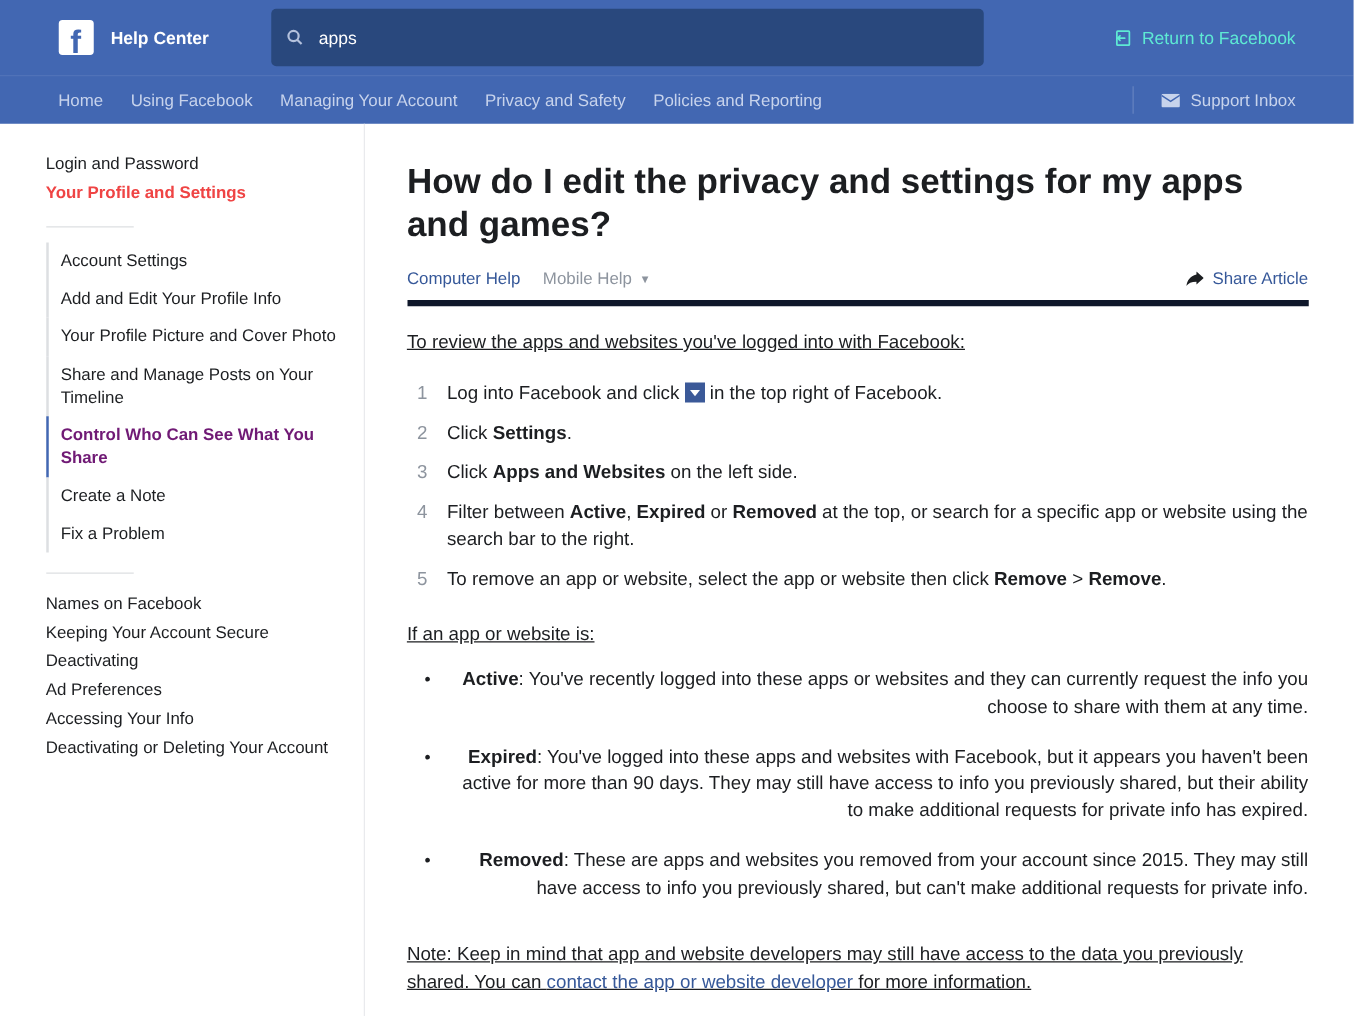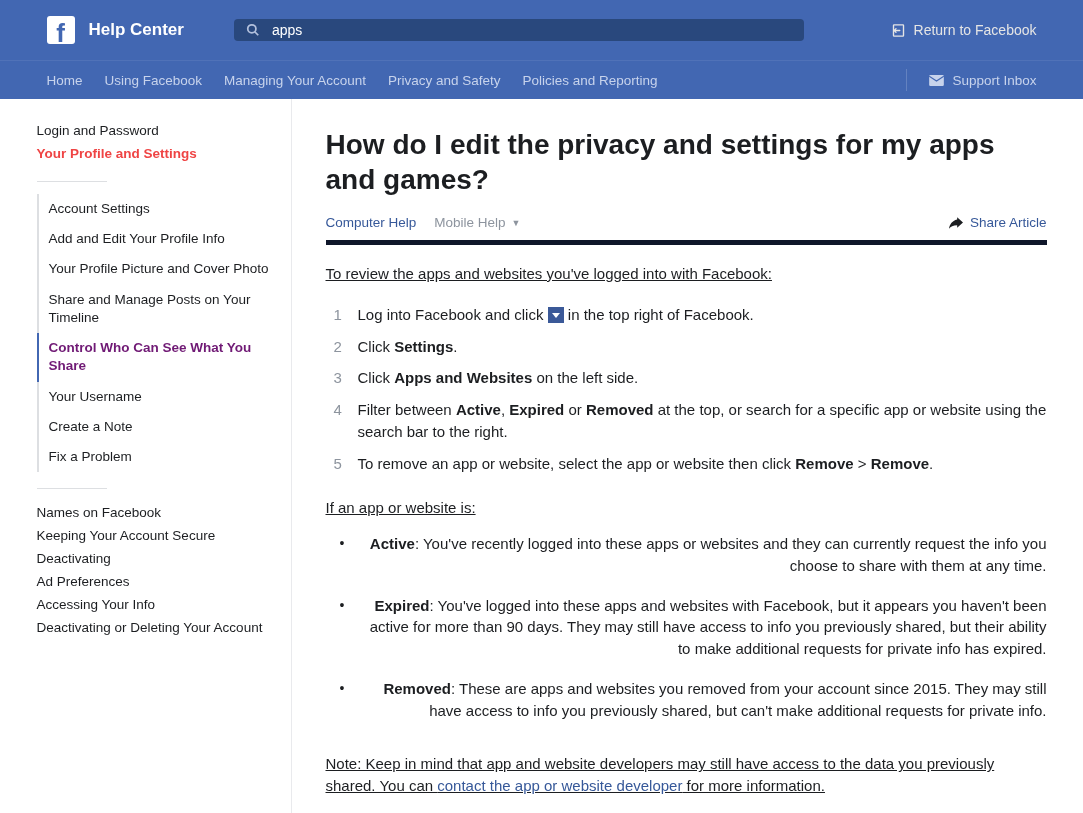--- a/index.html
+++ b/index.html
@@ -3,26 +3,26 @@
 <meta charset="utf-8">
 <style>
   * { box-sizing: border-box; margin: 0; padding: 0; }
   body { font-family: Helvetica, Arial, sans-serif; font-size: 14px; color: #1c1e21; background: #fff; }
   a { text-decoration: none; cursor: pointer; }
 
   .topbar { background: #4267b2; color: #fff; }
   .topbar-inner { max-width: 1010px; margin: 0 auto; display: flex; align-items: center; height: 60px; padding: 0 10px; }
   .fb-logo { width: 28px; height: 28px; background: #fff; border-radius: 3px; display: flex; align-items: flex-end; justify-content: center; color: #4267b2; font-weight: bold; font-size: 26px; font-family: "Arial Black", Arial, sans-serif; margin-right: 14px; position: relative; overflow: hidden; }
   .fb-logo span { position: relative; top: 5px; }
-  .help-center-label { color: #fff; font-weight: bold; font-size: 17px; margin-right: 50px; }
+  .help-center-label { color: #fff; font-weight: bold; font-size: 14px; margin-right: 50px; }
   .search-wrap { flex: 1; max-width: 570px; position: relative; }
-  .search-input { width: 100%; height: 22px; background: #29487d; border: none; border-radius: 4px; color: #fff; padding: 0 14px 0 38px; font-size: 14px; outline: none; }
+  .search-input { width: 100%; height: 46px; background: #29487d; border: none; border-radius: 4px; color: #fff; padding: 0 14px 0 38px; font-size: 14px; outline: none; }
   .search-input::placeholder { color: #b3c1dd; }
   .search-icon { position: absolute; left: 12px; top: 50%; transform: translateY(-50%); color: #b3c1dd; }
-  .return-link { margin-left: auto; color: #e5e5e5; display: flex; align-items: center; gap: 8px; font-size: 14px; }
+  .return-link { margin-left: auto; color: #5eead4; display: flex; align-items: center; gap: 8px; font-size: 14px; }
   .return-link svg, .search-icon svg, .support-icon svg, .share-icon svg { display: block; }
 
   .navbar { border-top: 1px solid rgba(255,255,255,0.08); }
   .navbar-inner { max-width: 1010px; margin: 0 auto; display: flex; align-items: center; height: 38px; padding: 0 10px; gap: 22px; }
   .navbar a { color: #c7d3ec; font-size: 13.5px; }
   .nav-spacer { flex: 1; }
   .nav-divider { width: 1px; height: 22px; background: rgba(255,255,255,0.18); }
   .support-link { display: flex; align-items: center; gap: 8px; }
 
   .page { max-width: 1010px; margin: 0 auto; display: flex; }
@@ -126,23 +126,20 @@
           <div class="side-sub">
             <a>Your Profile Picture and Cover Photo</a>
           </div>
           <div class="side-sub">
             <a>Share and Manage Posts on Your Timeline</a>
           </div>
           <div class="side-sub active">
             <a>Control Who Can See What You Share</a>
           </div>
           <div class="side-sub">
-            <a>Your Username</a>
-          </div>
-          <div class="side-sub">
             <a>Create a Note</a>
           </div>
           <div class="side-sub">
             <a>Fix a Problem</a>
           </div>
         </div>
 
       <div class="side-hr"></div>
       <a class="side-link">Names on Facebook</a>
       <a class="side-link">Keeping Your Account Secure</a>

